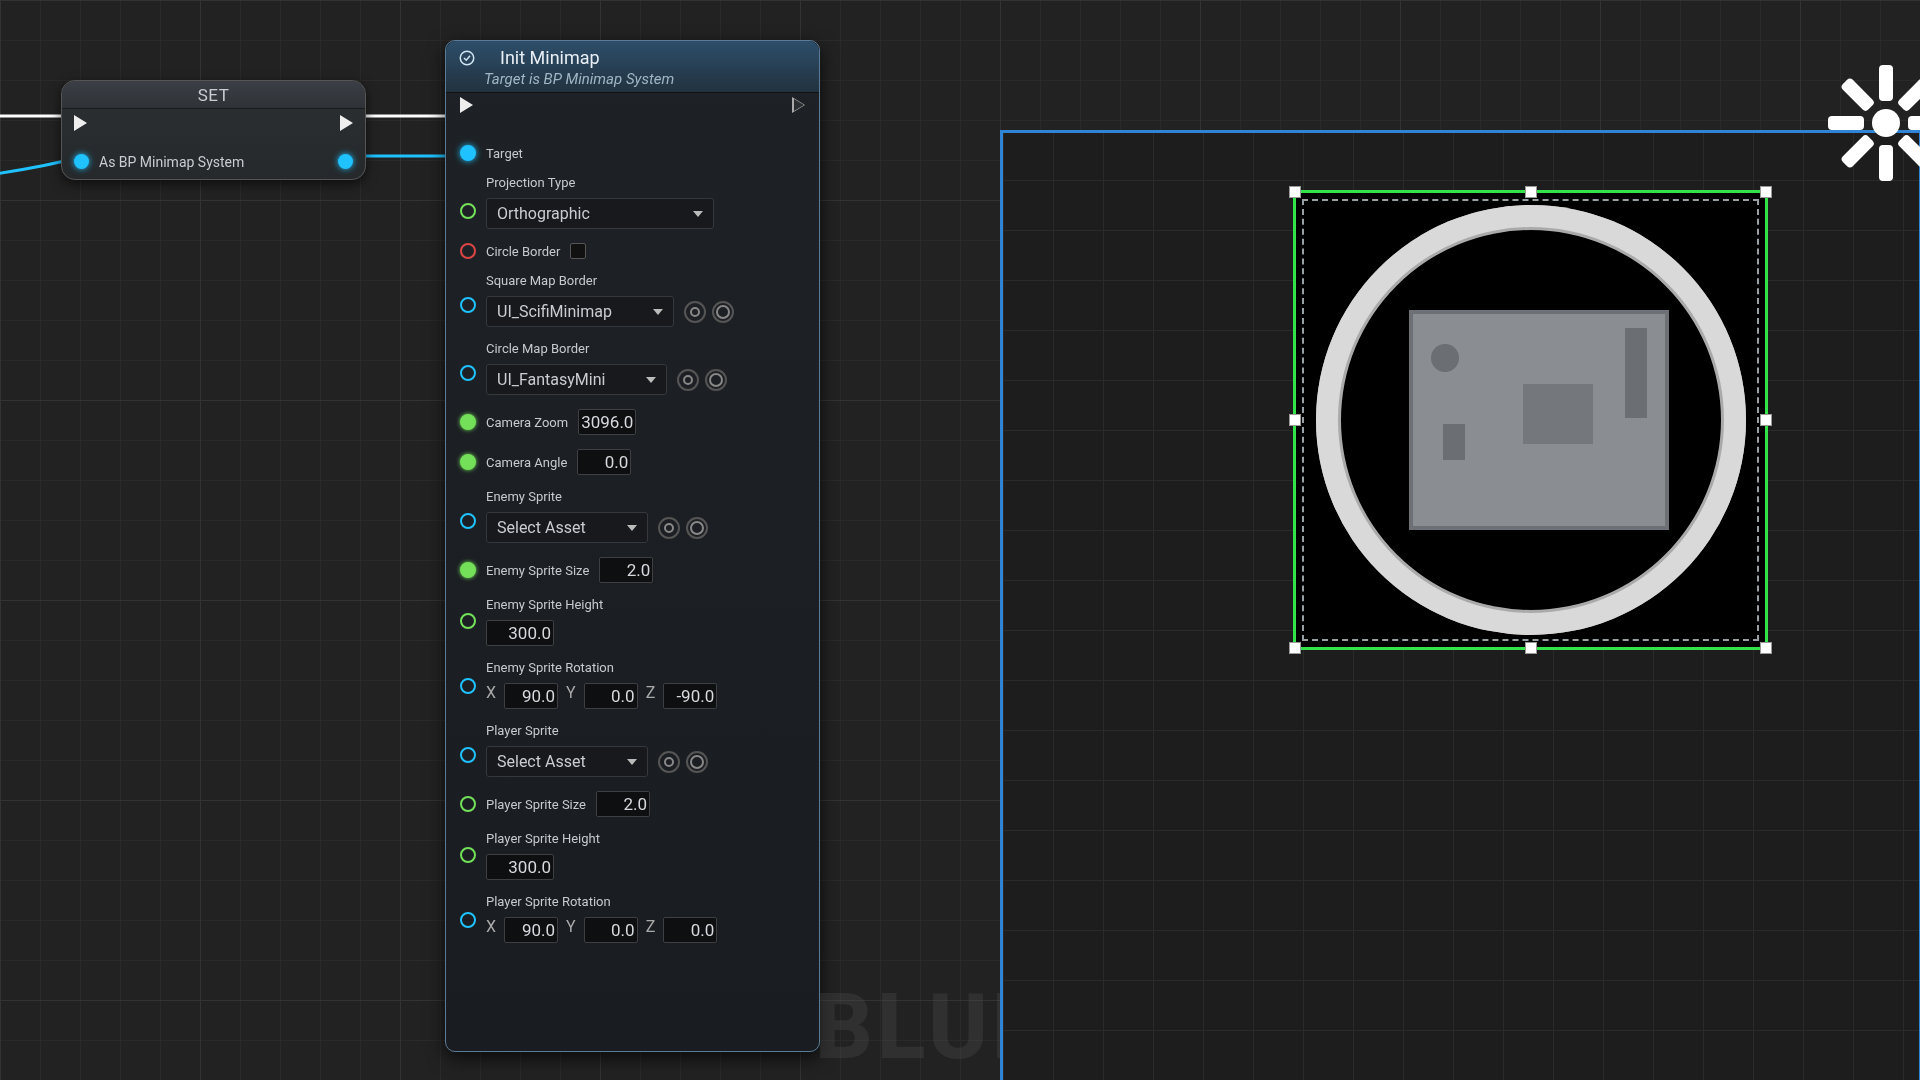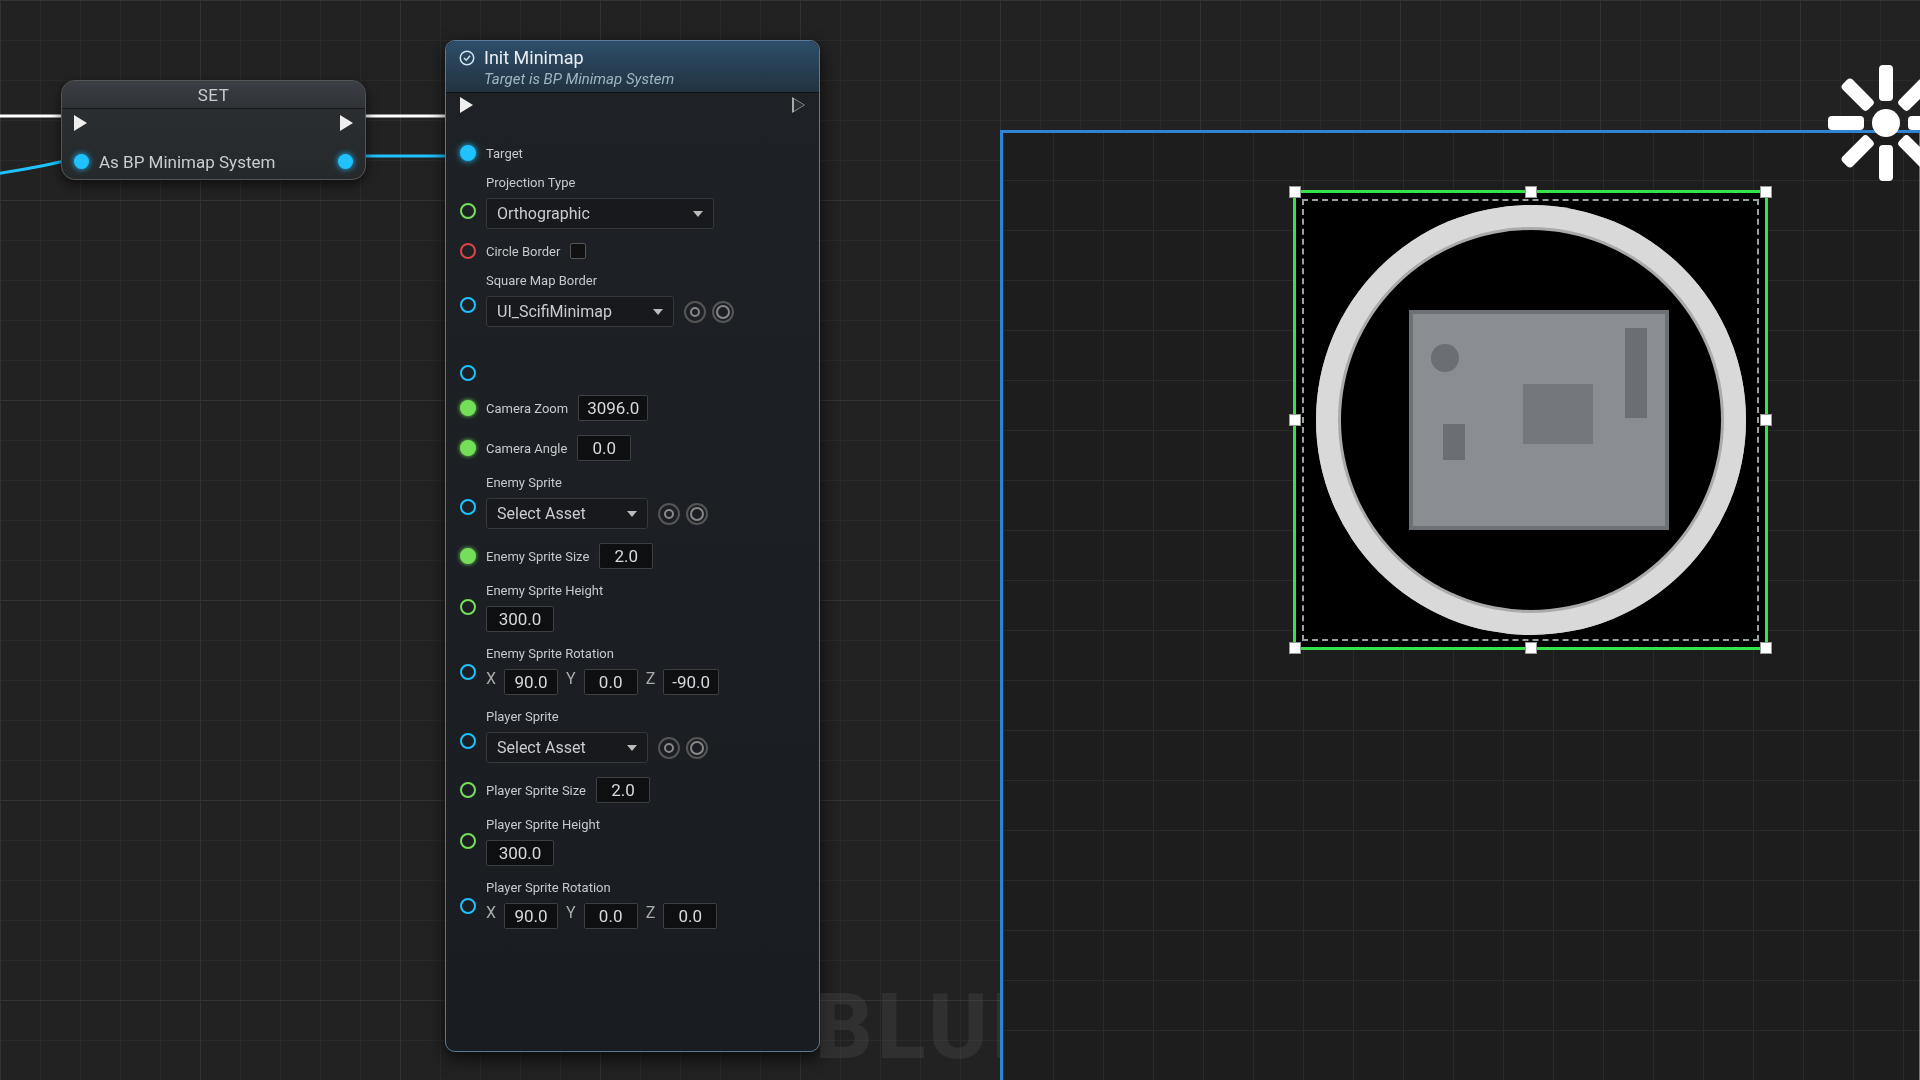--- a/index.html
+++ b/index.html
@@ -50,63 +50,63 @@
     border-left:13px solid #aaa;
   }
   .exec-tri.hollow::after{
     content:""; position:absolute; left:-11px; top:-6px;
     width:0;height:0;border-top:6px solid transparent;border-bottom:6px solid transparent;
     border-left:10px solid #2a2e31;
   }
   .set-exec-in{position:absolute; left:12px; top:6px;}
   .set-exec-out{position:absolute; right:12px; top:6px;}
   .pin-dot{width:15px;height:15px;border-radius:50%;background:#1fc2ff;display:inline-block;vertical-align:middle;box-shadow:0 0 6px #1fc2ff;}
-  .pin-lbl{color:#c9ccd0;font-size:17px;margin-left:10px;vertical-align:middle;}
+  .pin-lbl{color:#c9ccd0;font-size:14px;margin-left:10px;vertical-align:middle;}
   .set-pin-in{position:absolute;left:12px;top:42px;}
   .set-pin-out{position:absolute;right:12px;top:42px;}
 
   
   .wire{position:absolute;pointer-events:none;}
   .wire svg{overflow:visible;}
 
   
   .fn-node{
     position:absolute; left:445px; top:40px; width:375px; height:1012px;
     background:linear-gradient(#1e2226,#191c20);
     border:1px solid #5a7a95; border-radius:10px;
     box-shadow:0 6px 18px rgba(0,0,0,.7);
   }
   .fn-header{
     height:52px; border-radius:10px 10px 0 0;
     background:linear-gradient(#2d4e6a,#22323f);
     padding:6px 12px 4px 12px;
     border-bottom:1px solid #111;
   }
-  .fn-title-row{display:flex;align-items:center;gap:8px;}
+  .fn-title-row{display:flex;align-items:center;gap:24px;}
   .fn-title{color:#e8eef4;font-size:18px;}
   .fn-sub{color:#9fb7c4;font-size:15px;font-style:italic;margin-left:26px;margin-top:2px;}
   .fn-icon{width:18px;height:18px;display:inline-block;}
   .fn-icon svg{width:18px;height:18px;}
   .fn-body{padding:12px 14px 14px 14px; position:relative;}
   .fn-exec-in{position:absolute;left:14px;top:4px;}
   .fn-exec-out{position:absolute;right:14px;top:4px;}
 
   .param{display:flex;align-items:center;gap:10px;margin:14px 0;}
   .param.tall{align-items:flex-start;}
   .label{color:#c6c9cd;font-size:13px;}
   .pin{width:16px;height:16px;border-radius:50%;display:inline-block;flex:0 0 16px;}
   .pin.cyan{border:2px solid #1fc2ff;}
   .pin.cyan.solid{background:#1fc2ff;box-shadow:0 0 6px #1fc2ff;}
   .pin.green{border:2px solid #74e05a;}
   .pin.green.solid{background:#74e05a;box-shadow:0 0 4px #74e05a;}
   .pin.red{border:2px solid #d94545;}
 
   .val-box{
     background:#0d0f11;border:1px solid #3d3f43;color:#d6d9dd;
-    padding:2px 8px;font-size:17px;border-radius:2px;min-width:54px;text-align:center;
+    padding:2px 2px;font-size:17px;border-radius:2px;min-width:54px;text-align:right;
   }
   .dropdown{
     background:#17191c;border:1px solid #35383c;color:#c9ccd0;
     padding:5px 10px;font-size:16px;border-radius:3px;min-width:228px;
     display:flex;align-items:center;justify-content:space-between;gap:31px;
   }
   .dropdown.sm{min-width:118px;}
   .chev{width:0;height:0;border-left:5px solid transparent;border-right:5px solid transparent;border-top:6px solid #bbb;margin-left:10px;}
   .helper-btns{display:flex;gap:6px;}
   .circ-btn{width:22px;height:22px;border-radius:50%;border:2px solid #555;display:flex;align-items:center;justify-content:center;}
@@ -259,20 +259,33 @@
           <div class="helper-btns">
             <span class="circ-btn browse"></span>
             <span class="circ-btn search"></span>
           </div>
         </div>
       </div>
     </div>
 
     <div class="param tall">
       <span class="pin cyan" style="margin-top:24px;"></span>
+      <div class="col">
+        <span class="label">Circle Map Border</span>
+        <div class="row">
+          <div class="dropdown sm">
+            <span>UI_FantasyMini</span>
+            <span class="chev"></span>
+          </div>
+          <div class="helper-btns">
+            <span class="circ-btn browse"></span>
+            <span class="circ-btn search"></span>
+          </div>
+        </div>
+      </div>
     </div>
 
     <div class="param">
       <span class="pin green solid"></span>
       <span class="label">Camera Zoom</span>
       <span class="val-box">3096.0</span>
     </div>
 
     <div class="param">
       <span class="pin green solid"></span>

